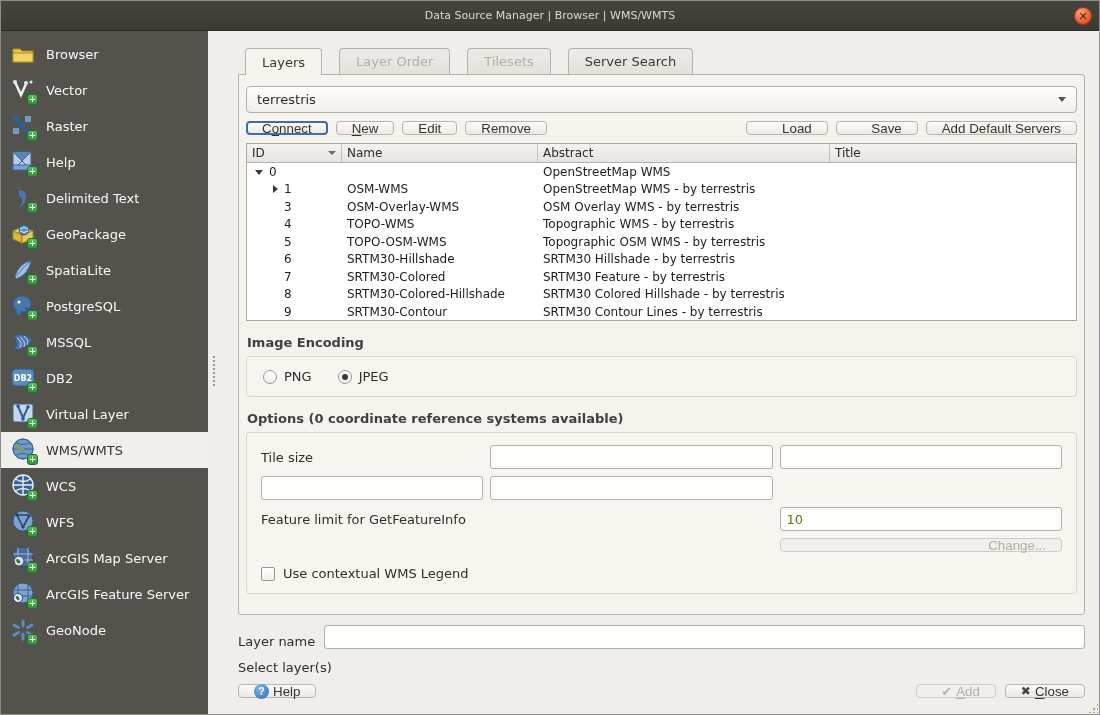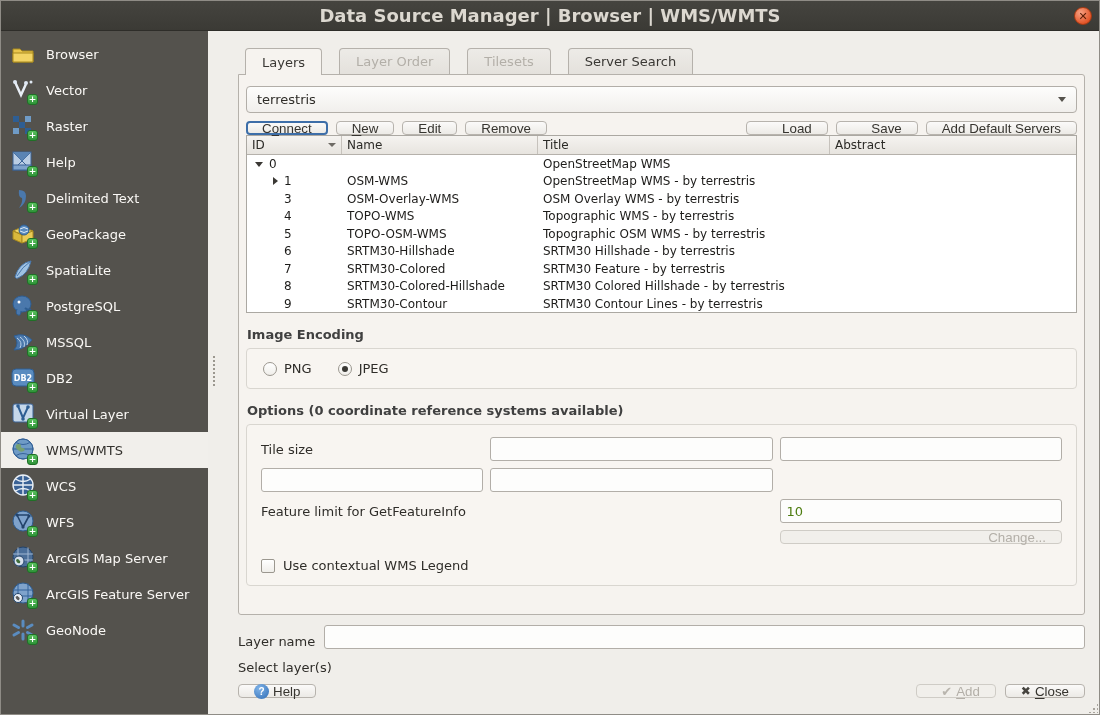--- a/index.html
+++ b/index.html
@@ -9,21 +9,21 @@
     font-size:13px; color:#2f2d29; background:#f0eeea; overflow:hidden;
   }
   .window { width:1100px; height:715px; display:flex; flex-direction:column; border:1px solid #8f8c86; }
 
   
   .titlebar {
     height:30px; flex:none; background:linear-gradient(#45443f,#3b3a35);
     display:flex; align-items:center; justify-content:center; position:relative;
     border-bottom:1px solid #2e2d29;
   }
-  .titlebar .title { color:#dcd8d0; font-weight:bold; font-size:18px; }
+  .titlebar .title { color:#dcd8d0; font-weight:normal; font-size:11px; }
   .close-btn {
     position:absolute; right:7px; top:6px; width:18px; height:18px; border-radius:50%;
     background:radial-gradient(circle at 35% 30%, #f7a183, #e4572b 70%, #c84318);
     border:1px solid #a63a12; color:#5a1c05; font-size:11px; font-weight:bold;
     display:flex; align-items:center; justify-content:center; cursor:pointer; line-height:1;
   }
 
   .body-row { flex:1; display:flex; min-height:0; }
 
   
@@ -81,21 +81,21 @@
     background:linear-gradient(#fbfaf9,#eceae6); border:1px solid #b7b3ad; border-radius:4px;
     color:#36342f; cursor:pointer; white-space:nowrap;
   }
   .btn.focused { border:2px solid #3d6ea8; padding:0 14px; }
   .btn.disabled { background:#f1efeb; border-color:#cfccc6; color:#b3afa8; cursor:default; }
   .spacer { flex:1; }
   .mnemonic { text-decoration:underline; text-underline-offset:2px; }
 
   
   .table {
-    margin-top:0; border:1px solid #aba8a2; background:#fff; height:178px; overflow:hidden;
+    margin-top:8px; border:1px solid #aba8a2; background:#fff; height:178px; overflow:hidden;
     font-size:12px;
   }
   .thead { display:grid; grid-template-columns:95px 196px 292px 1fr; background:linear-gradient(#f5f3f0,#e7e4df); border-bottom:1px solid #b5b1ab; height:19px; }
   .th { display:flex; align-items:center; padding:0 5px; border-right:1px solid #c6c2bc; color:#2b2a26; cursor:pointer; }
   .th:last-child { border-right:none; }
   .sort-ind { margin-left:auto; width:0; height:0; border-left:4px solid transparent; border-right:4px solid transparent; border-top:4px solid #6e6b65; }
   .trow { display:grid; grid-template-columns:95px 196px 292px 1fr; height:17.5px; align-items:center; color:#1d1c1a; cursor:pointer; }
   .td { padding:0 5px; overflow:hidden; white-space:nowrap; display:flex; align-items:center; }
   .exp { width:0; height:0; flex:none; margin-right:6px; cursor:pointer; }
   .exp.open { border-left:4px solid transparent; border-right:4px solid transparent; border-top:5px solid #3a3834; margin-top:1px; }
@@ -385,22 +385,22 @@
           <button class="btn">Add Default Servers</button>
         </div>
 
         <div class="table">
           <div class="thead">
             <div class="th">
                 <span>ID</span>
                 <span class="sort-ind"></span>
               </div>
             <div class="th">Name</div>
+            <div class="th">Abstract</div>
             <div class="th">Title</div>
-            <div class="th">Abstract</div>
           </div>
           <div class="trow">
             <div class="td ind0">
                 <span class="exp open"></span>
                 <span>0</span>
               </div>
             <div class="td"></div>
             <div class="td">OpenStreetMap WMS</div>
             <div class="td"></div>
           </div>

